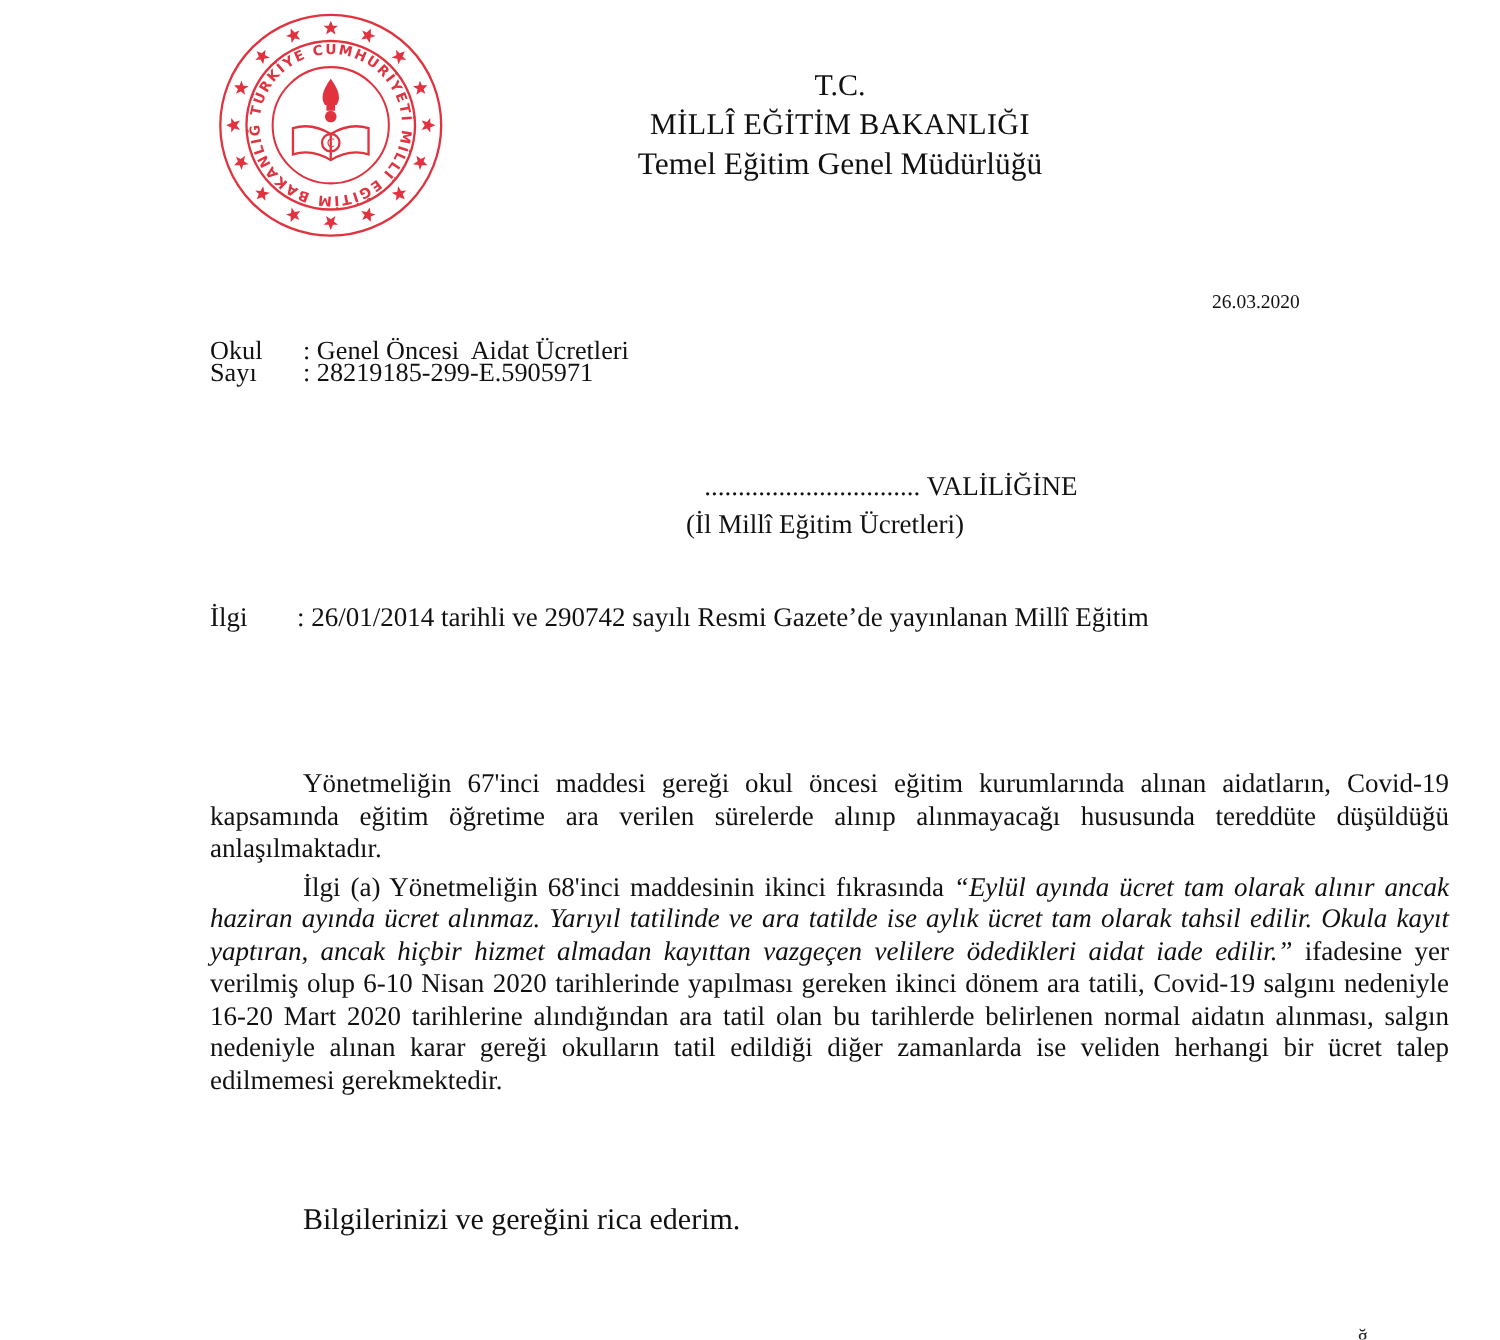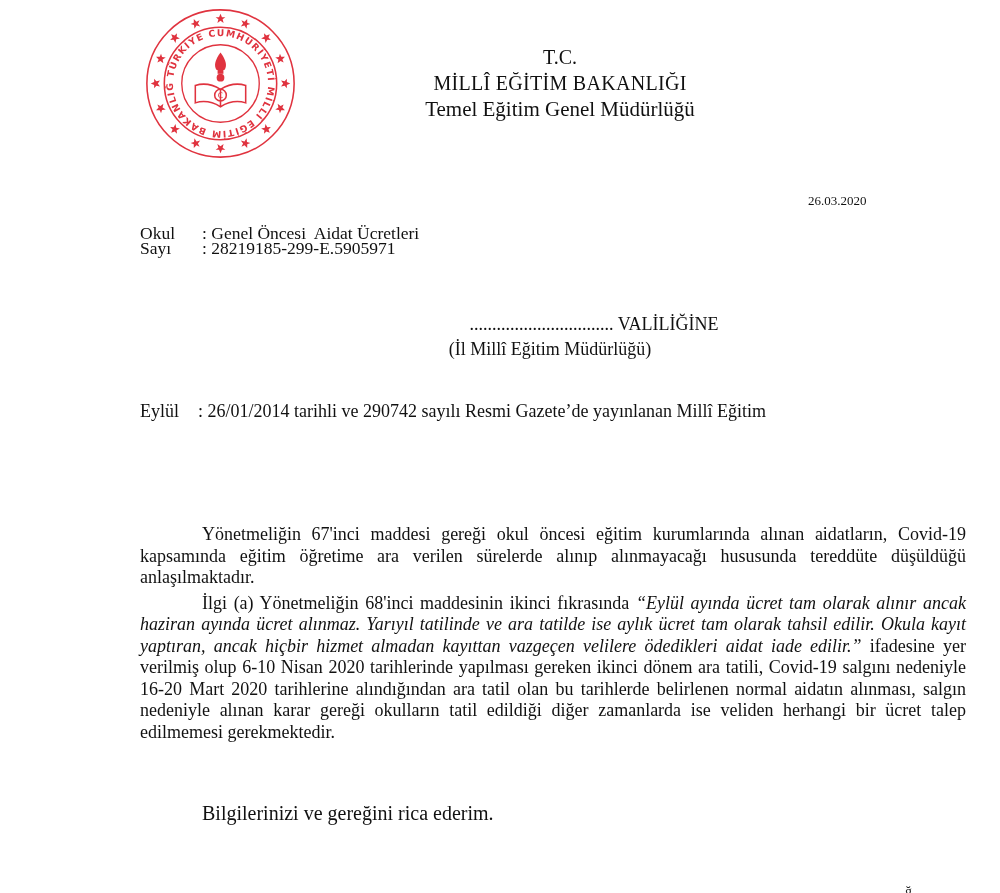--- a/index.html
+++ b/index.html
@@ -14,21 +14,21 @@
   .header .h1 { letter-spacing: 0.3px; }
   .header .h2 { font-size: 21px; }
   .meta-row { position: absolute; left: 140px; font-size: 17.5px; line-height: 22px; }
   .meta-row .lbl { display: inline-block; width: 62px; }
   .date { position: absolute; left: 808px; top: 193px; font-size: 13px; }
   .recipient { position: absolute; left: 300px; top: 312px; width: 500px; text-align: center; font-size: 18px; line-height: 25px; }
   .recipient .r1 { padding-left: 88px; }
   .ilgi { position: absolute; left: 140px; top: 398px; width: 740px; font-size: 18px; line-height: 26px; }
   .ilgi .lbl { display: inline-block; width: 58px; }
   .ilgi .cont { padding-left: 76px; }
-  .body-text { position: absolute; left: 140px; top: 512px; width: 826px; font-size: 18px; line-height: 21.5px; text-align: justify; margin-top: 12px; }
+  .body-text { position: absolute; left: 140px; top: 512px; width: 826px; font-size: 18px; line-height: 21.5px; text-align: justify; }
   .body-text p { margin: 0; text-indent: 62px; }
   .body-text p + p { margin-top: 4px; }
   .body-text em { }
   .closing { position: absolute; left: 202px; top: 802px; font-size: 20px; }
   .cut-glyph { position: absolute; left: 905px; top: 884px; font-size: 14px; color: #222; }
 </style>
 </head>
 <body>
 
 <div class="logo">
@@ -87,25 +87,25 @@
 <div class="meta-row" style="top:194px;margin-top:43px;">
   <span class="lbl">Sayı</span><span>: 28219185-299-E.5905971</span>
 </div>
 <div class="meta-row" style="top:222px;">
   <span class="lbl">Okul</span><span style="white-space:pre;">: Genel Öncesi  Aidat Ücretleri</span>
 </div>
 <div class="date">26.03.2020</div>
 
 <div class="recipient">
   <div class="r1">................................ VALİLİĞİNE</div>
-  <div>(İl Millî Eğitim Müdürlüğü)</div>
+  <div>(İl Millî Eğitim Ücretleri)</div>
 </div>
 
 <div class="ilgi">
-  <div><span class="lbl">Eylül</span><span>: 26/01/2014 tarihli ve 290742 sayılı Resmi Gazete’de yayınlanan Millî Eğitim</span></div>
+  <div><span class="lbl">İlgi</span><span>: 26/01/2014 tarihli ve 290742 sayılı Resmi Gazete’de yayınlanan Millî Eğitim</span></div>
 </div>
 
 <div class="body-text">
   <p>Yönetmeliğin 67'inci maddesi gereği okul öncesi eğitim kurumlarında alınan aidatların, Covid-19 kapsamında eğitim öğretime ara verilen sürelerde alınıp alınmayacağı hususunda tereddüte düşüldüğü anlaşılmaktadır.</p>
   <p><span>İlgi (a) Yönetmeliğin 68'inci maddesinin ikinci fıkrasında </span><em>“Eylül ayında ücret tam olarak alınır ancak haziran ayında ücret alınmaz. Yarıyıl tatilinde ve ara tatilde ise aylık ücret tam olarak tahsil edilir. Okula kayıt yaptıran, ancak hiçbir hizmet almadan kayıttan vazgeçen velilere ödedikleri aidat iade edilir.”</em><span> ifadesine yer verilmiş olup 6-10 Nisan 2020 tarihlerinde yapılması gereken ikinci dönem ara tatili, Covid-19 salgını nedeniyle 16-20 Mart 2020 tarihlerine alındığından ara tatil olan bu tarihlerde belirlenen normal aidatın alınması, salgın nedeniyle alınan karar gereği okulların tatil edildiği diğer zamanlarda ise veliden herhangi bir ücret talep edilmemesi gerekmektedir.</span></p>
 </div>
 
 <div class="closing">Bilgilerinizi ve gereğini rica ederim.</div>
 
 <div class="cut-glyph">ğ</div>

